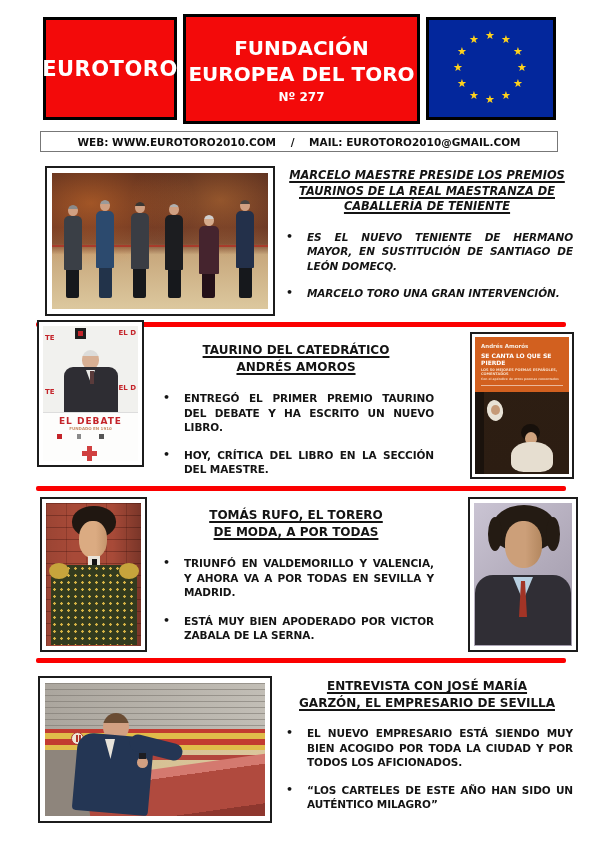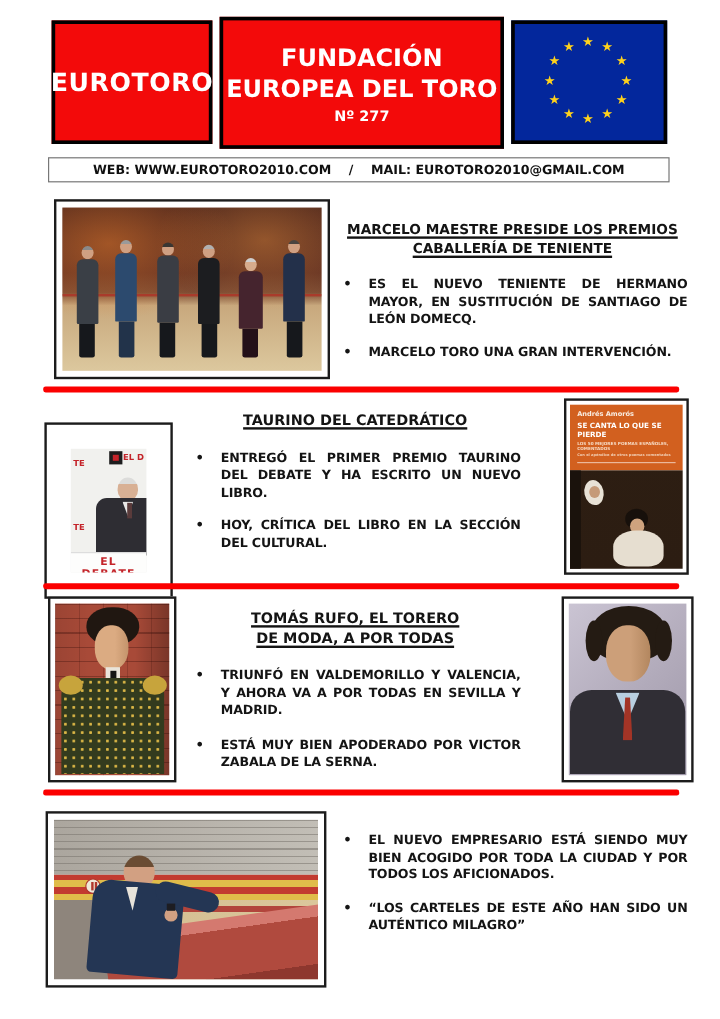--- a/index.html
+++ b/index.html
@@ -110,38 +110,39 @@
         <div class="fg-legs" style="height:24px;background:#241018;"></div>
       </div>
       <div class="fig" style="left:84%;bottom:11px;">
         <div class="fg-head" style="background:linear-gradient(180deg,#4a4440 0 32%,#d0a082 32%);"></div>
         <div class="fg-body" style="height:57px;background:#23304a;"></div>
         <div class="fg-legs" style="height:30px;"></div>
       </div>
     </div>
   </div>
 
-  <div class="sec-text" style="left:281px;top:184px;width:292px;">
+  <div class="sec-text" style="left:281px;top:168px;width:292px;font-style:italic;">
     <div class="sec-title t-s1">
       <span class="tl">MARCELO MAESTRE PRESIDE LOS PREMIOS</span>
+      <span class="tl">TAURINOS DE LA REAL MAESTRANZA DE</span>
       <span class="tl">CABALLERÍA DE TENIENTE</span>
     </div>
     <div class="bul" style="margin-top:15px;">
       <span class="dot">•</span>
       <span class="btext">ES EL NUEVO TENIENTE DE HERMANO MAYOR, EN SUSTITUCIÓN DE SANTIAGO DE LEÓN DOMECQ.</span>
     </div>
     <div class="bul" style="margin-top:13px;">
       <span class="dot">•</span>
       <span class="btext">MARCELO TORO UNA GRAN INTERVENCIÓN.</span>
     </div>
   </div>
 
   <div class="redbar" style="top:322px;"></div>
 
-  <div class="frame" style="left:37px;top:352px;width:107px;height:147px;padding:20px;">
+  <div class="frame" style="left:37px;top:320px;width:107px;height:147px;padding:4px;">
     <div class="photo" style="background:#f1f1ee;">
       <span class="abs" style="left:2px;top:8px;font-size:7px;color:#c4242a;">TE</span>
       <span class="abs" style="right:2px;top:3px;font-size:7px;color:#c4242a;">EL D</span>
       <span class="abs" style="right:2px;top:58px;font-size:7px;color:#c4242a;">EL D</span>
       <span class="abs" style="left:2px;top:62px;font-size:7px;color:#c4242a;">TE</span>
       <div class="abs" style="left:32px;top:2px;width:11px;height:11px;background:#1d1d1d;"></div>
       <div class="abs" style="left:35px;top:5px;width:5px;height:5px;background:#c4242a;"></div>
       <div class="abs" style="left:39px;top:24px;width:17px;height:19px;border-radius:50% 50% 45% 45%;background:linear-gradient(180deg,#dcdcda 0 30%,#d8b094 30%);"></div>
       <div class="abs" style="left:21px;top:41px;width:54px;height:48px;border-radius:9px 9px 0 0;background:#2e2d33;"></div>
       <div class="abs" style="left:43px;top:44px;width:9px;height:12px;background:#e9e9e7;clip-path:polygon(0 0,100% 0,50% 100%);"></div>
@@ -153,28 +154,29 @@
              linear-gradient(90deg,#c4242a 0 8%,transparent 8% 30%,#8a8a8a 30% 36%,transparent 36% 62%,#555 62% 70%,transparent 70%);"></div>
         <div class="abs" style="left:44px;bottom:0px;width:5px;height:15px;background:#d04040;"></div>
         <div class="abs" style="left:39px;bottom:5px;width:15px;height:5px;background:#d04040;"></div>
       </div>
     </div>
   </div>
 
   <div class="sec-text" style="left:158px;top:342px;width:276px;">
     <div class="sec-title t-s2">
       <span class="tl">TAURINO DEL CATEDRÁTICO</span>
+      <span class="tl">ANDRÉS AMOROS</span>
     </div>
     <div class="bul" style="margin-top:16px;">
       <span class="dot">•</span>
       <span class="btext">ENTREGÓ EL PRIMER PREMIO TAURINO DEL DEBATE Y HA ESCRITO UN NUEVO LIBRO.</span>
     </div>
     <div class="bul" style="margin-top:13px;">
       <span class="dot">•</span>
-      <span class="btext">HOY, CRÍTICA DEL LIBRO EN LA SECCIÓN DEL CULTURAL.</span>
+      <span class="btext">HOY, CRÍTICA DEL LIBRO EN LA SECCIÓN DEL MAESTRE.</span>
     </div>
   </div>
 
   <div class="frame" style="left:470px;top:332px;width:104px;height:147px;padding:3px;">
     <div class="photo">
       <div class="abs" style="left:0;top:0;width:100%;height:55px;background:#d2601f;box-sizing:border-box;padding:6px 6px 0;">
         <div style="font-size:5.5px;color:#f8ece1;">Andrés Amorós</div>
         <div style="font-size:6px;color:#ffffff;margin-top:3px;">SE CANTA LO QUE SE PIERDE</div>
         <div style="font-size:3.5px;color:#f6d9c2;margin-top:2px;">LOS 50 MEJORES POEMAS ESPAÑOLES, COMENTADOS</div>
         <div style="font-size:3px;color:#f2cdb2;margin-top:1px;">Con el apéndice de otros poemas comentados</div>
@@ -256,20 +258,24 @@
       <div class="abs" style="left:58px;top:30px;width:26px;height:28px;border-radius:50%;background:linear-gradient(180deg,#6a4c33 0 34%,#d2a082 34%);"></div>
       <div class="abs" style="left:30px;top:52px;width:76px;height:78px;border-radius:16px 16px 4px 4px;background:#243654;transform:rotate(5deg);"></div>
       <div class="abs" style="left:60px;top:56px;width:10px;height:20px;background:#e7e3da;clip-path:polygon(0 0,100% 0,55% 100%);"></div>
       <div class="abs" style="left:84px;top:56px;width:54px;height:17px;border-radius:9px;background:#243654;transform:rotate(14deg);"></div>
       <div class="abs" style="left:92px;top:74px;width:11px;height:11px;border-radius:50%;background:#d2a082;"></div>
       <div class="abs" style="left:94px;top:70px;width:7px;height:6px;background:#1d1d22;"></div>
     </div>
   </div>
 
   <div class="sec-text" style="left:281px;top:678px;width:292px;">
+    <div class="sec-title t-s2">
+      <span class="tl">ENTREVISTA CON JOSÉ MARÍA</span>
+      <span class="tl">GARZÓN, EL EMPRESARIO DE SEVILLA</span>
+    </div>
     <div class="bul" style="margin-top:15px;">
       <span class="dot">•</span>
       <span class="btext">EL NUEVO EMPRESARIO ESTÁ SIENDO MUY BIEN ACOGIDO POR TODA LA CIUDAD Y POR TODOS LOS AFICIONADOS.</span>
     </div>
     <div class="bul" style="margin-top:13px;">
       <span class="dot">•</span>
       <span class="btext">“LOS CARTELES DE ESTE AÑO HAN SIDO UN AUTÉNTICO MILAGRO”</span>
     </div>
   </div>
 

